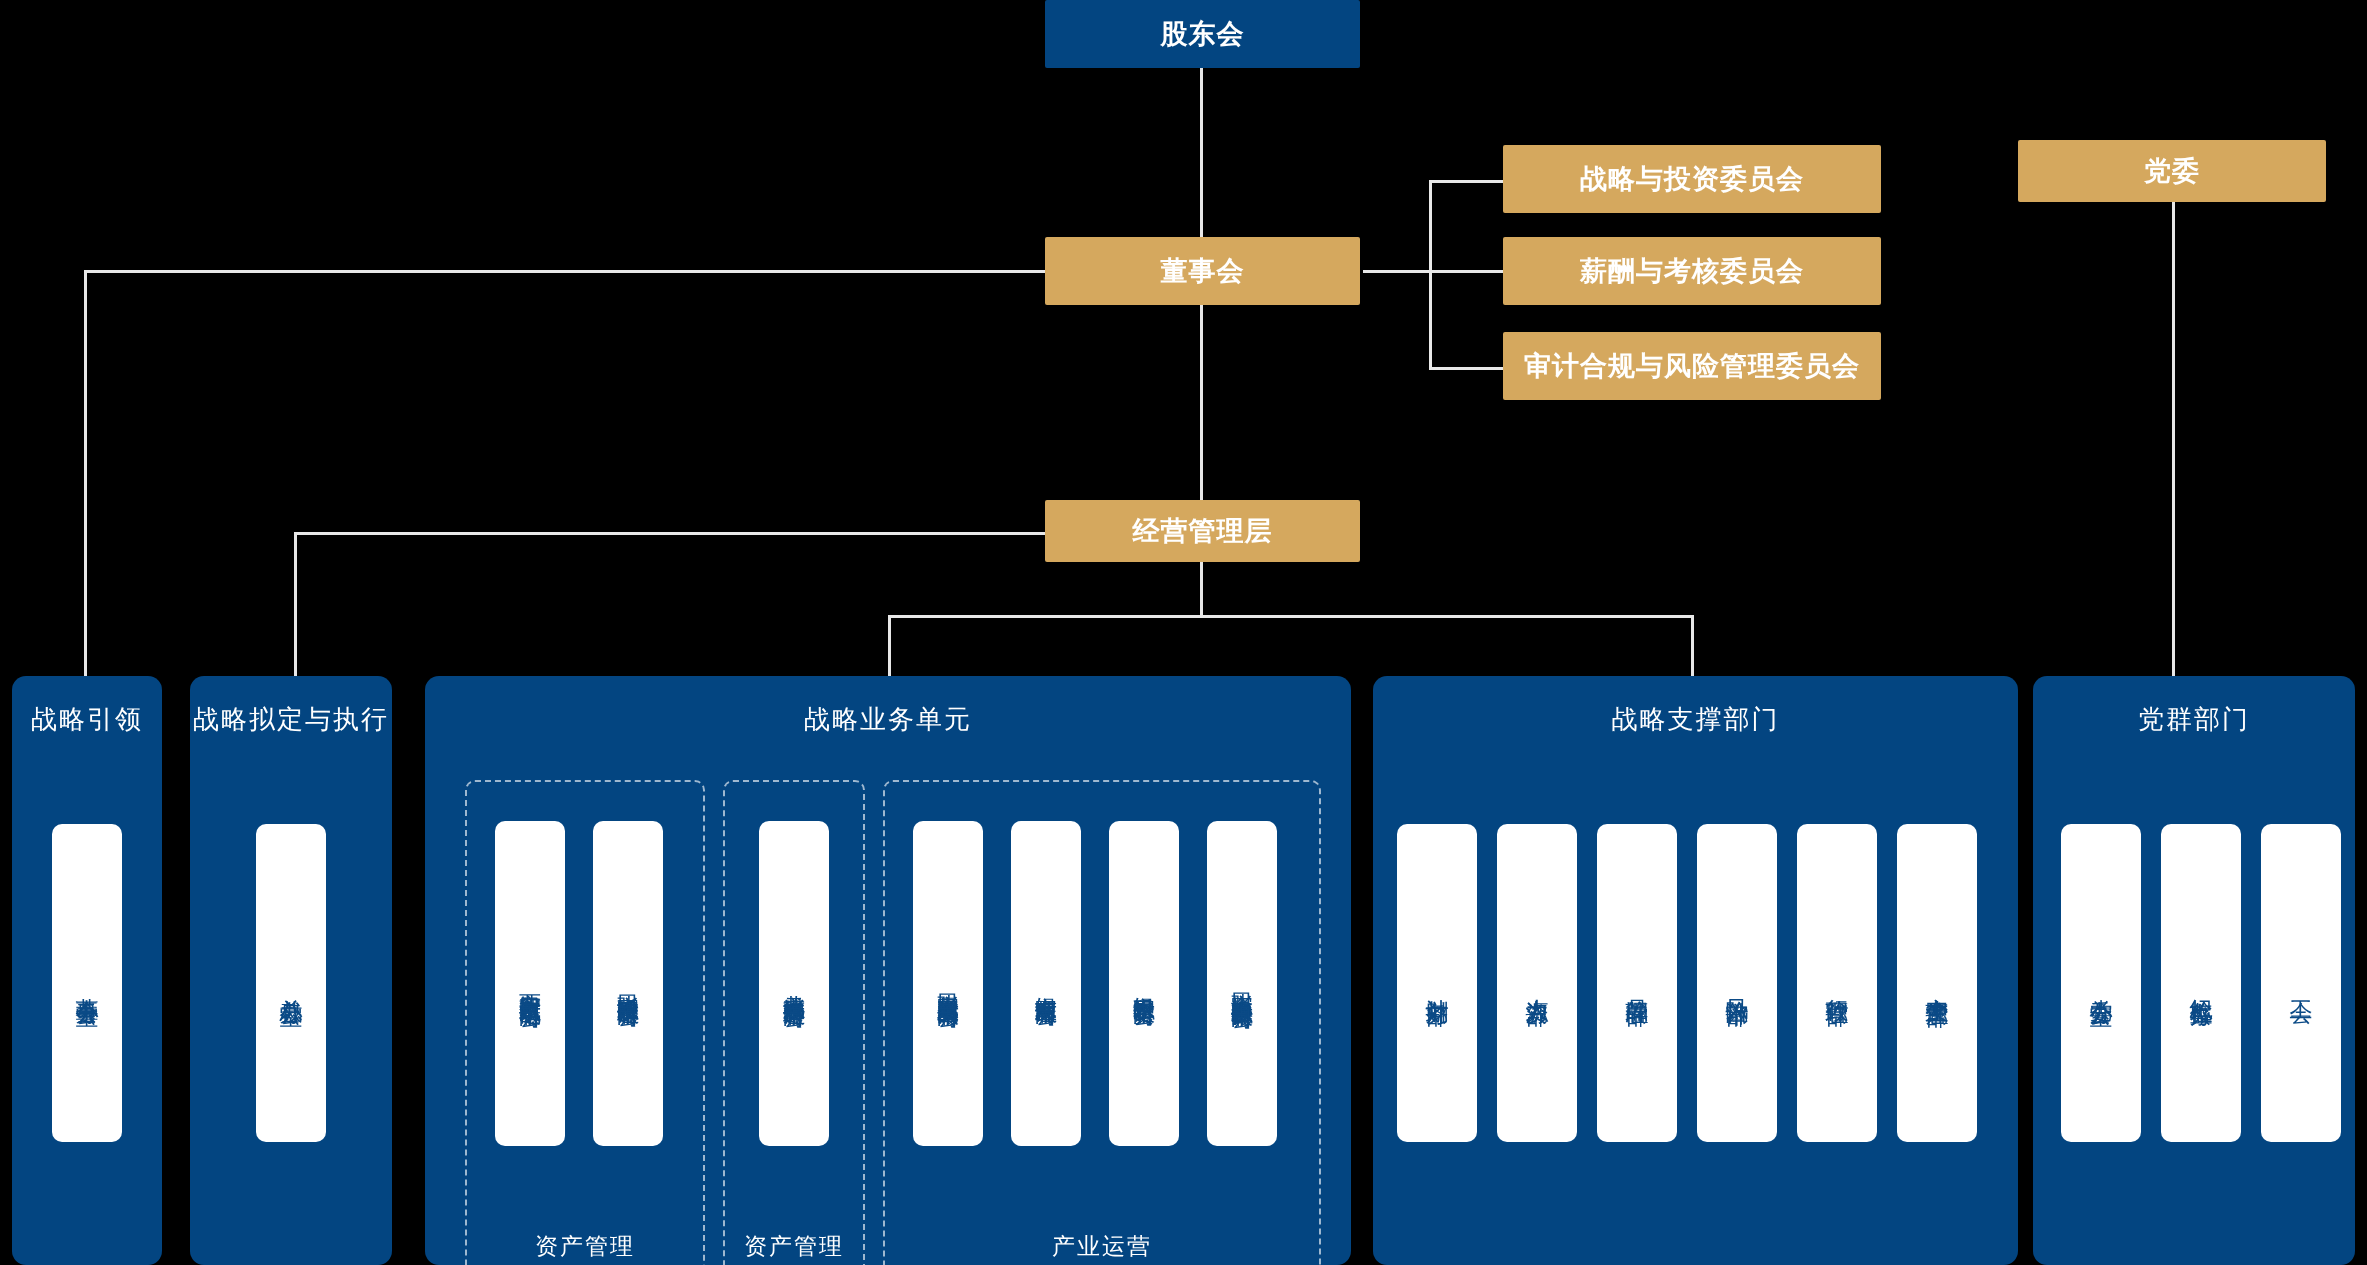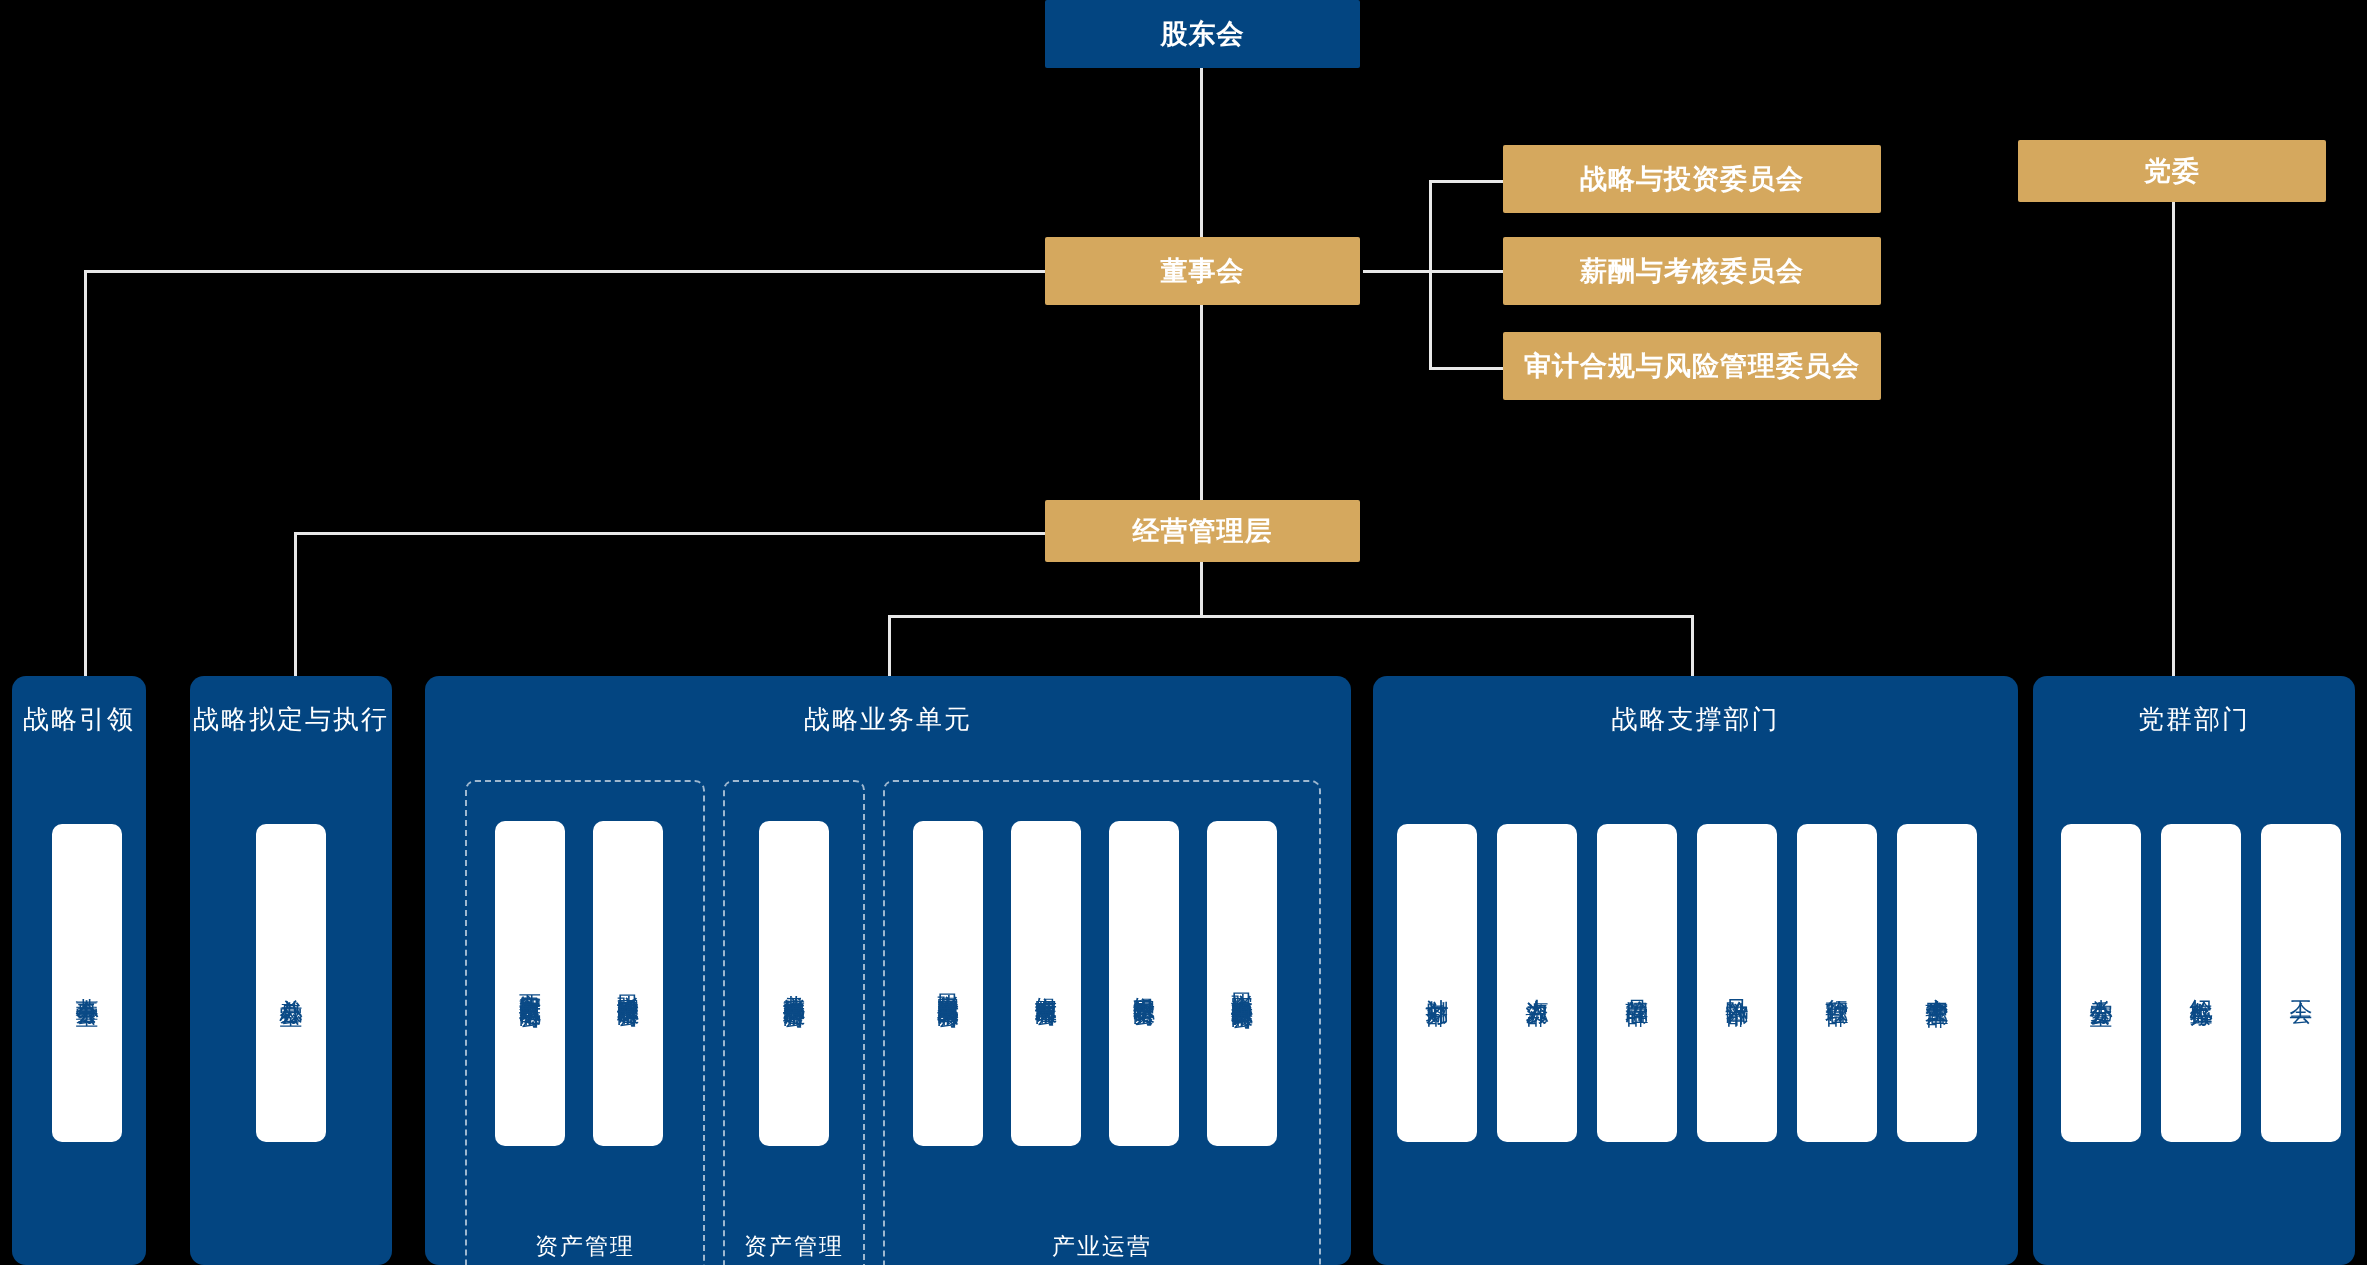--- a/index.html
+++ b/index.html
@@ -139,21 +139,21 @@
   <div class="node gold" style="left:1503px;top:145px;width:378px;height:68px;">
     <span>战略与投资委员会</span>
   </div>
   <div class="node gold" style="left:1503px;top:237px;width:378px;height:68px;">
     <span>薪酬与考核委员会</span>
   </div>
   <div class="node gold" style="left:1503px;top:332px;width:378px;height:68px;">
     <span>审计合规与风险管理委员会</span>
   </div>
 
-  <div class="panel" style="left:12px;top:676px;width:134px;height:589px;">
+  <div class="panel" style="left:12px;top:676px;width:150px;height:589px;">
     <div class="panel-title">战略引领</div>
     <div class="vcard" style="left:40px;top:148px;width:70px;height:318px;">
       <div class="vtext">董事会办公室</div>
     </div>
   </div>
 
   <div class="panel" style="left:190px;top:676px;width:202px;height:589px;padding-left:37px;">
     <div class="panel-title">战略拟定与执行</div>
     <div class="vcard" style="left:66px;top:148px;width:70px;height:318px;">
       <div class="vtext">总裁办公室</div>

